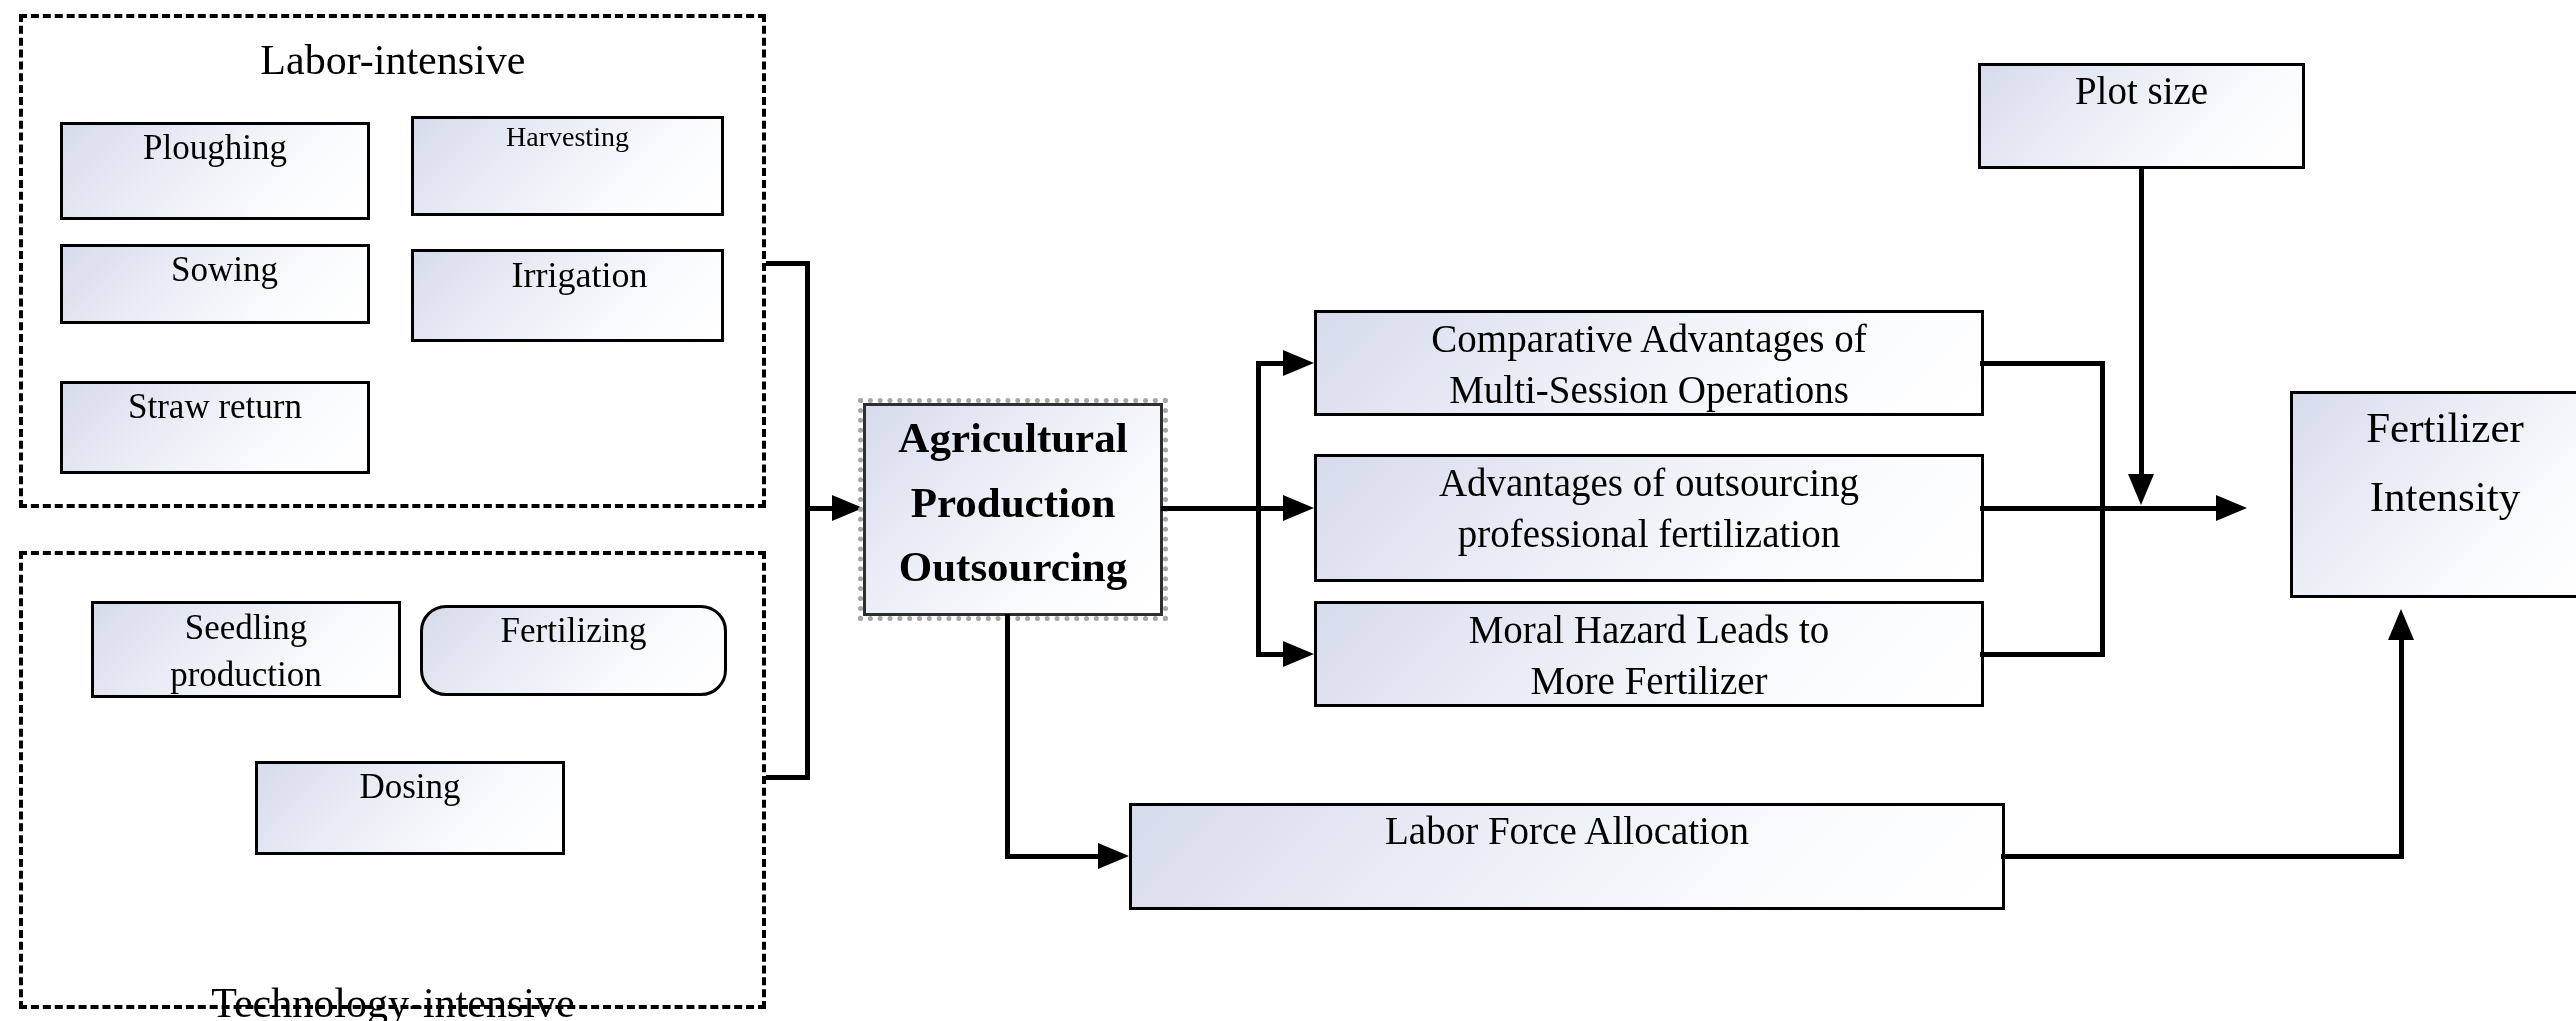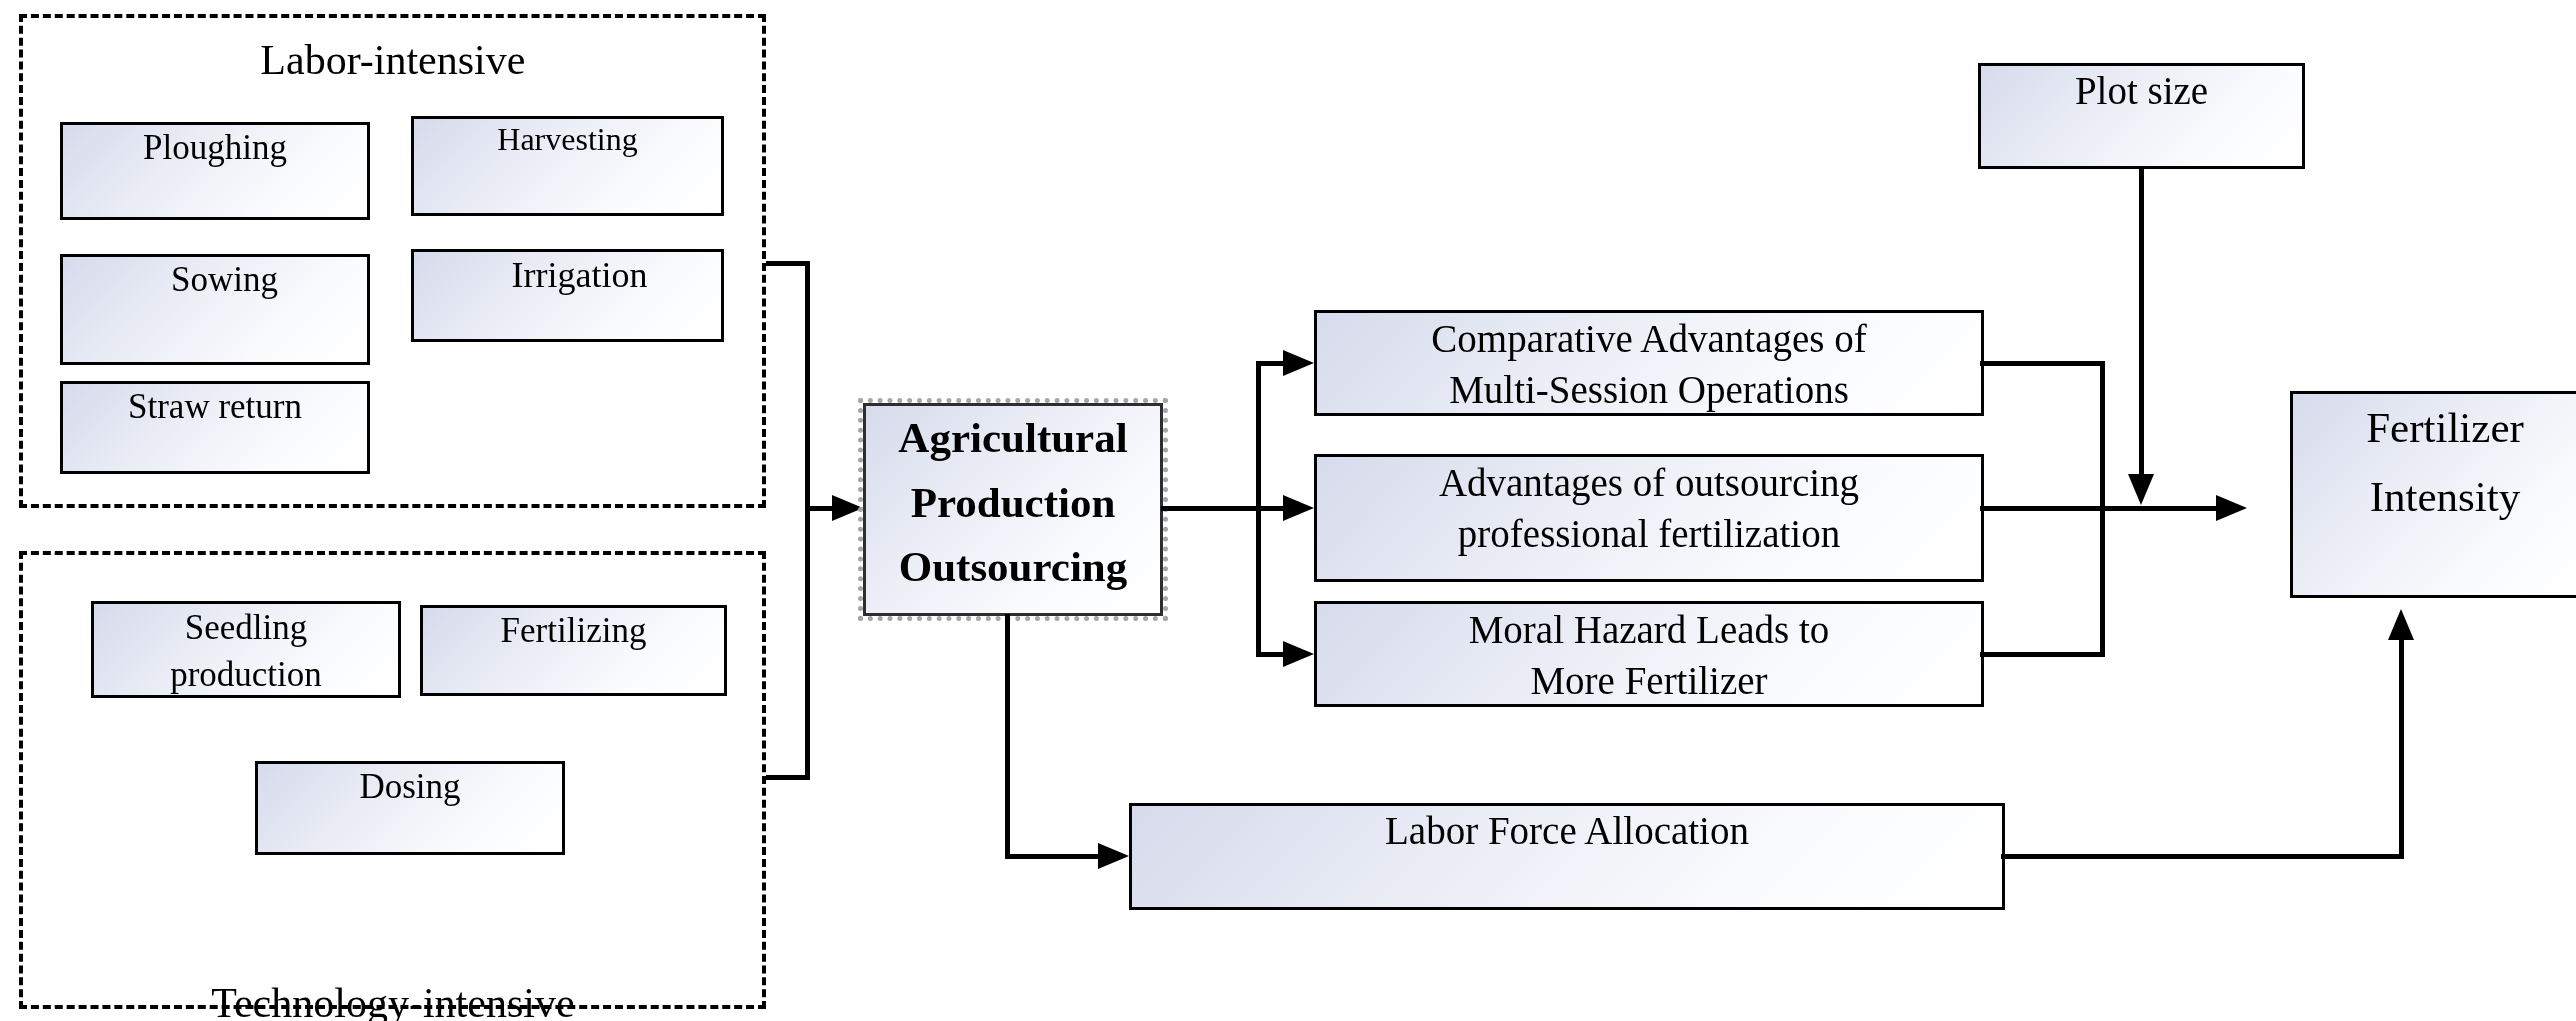--- a/index.html
+++ b/index.html
@@ -71,45 +71,45 @@
 
 <div id="canvas">
 
   <div class="dashed-group" style="left:19.4px;top:14px;width:747px;height:494px;"></div>
   <div class="group-title" style="left:19.4px;top:37px;width:747px;">Labor-intensive</div>
 
   <div class="box" style="left:60px;top:122px;width:310px;height:98px;">
     <div>Ploughing</div>
   </div>
 
-  <div class="box" style="left:411px;top:116px;width:313px;height:100px;font-size:32px;">
+  <div class="box" style="left:411px;top:116px;width:313px;height:100px;font-size:28px;">
     <div>Harvesting</div>
   </div>
 
-  <div class="box" style="left:60px;top:254px;width:310px;height:111px;padding-left:19px;">
+  <div class="box" style="left:60px;top:244px;width:310px;height:80px;padding-left:19px;">
     <div>Sowing</div>
   </div>
 
   <div class="box" style="left:411px;top:249px;width:313px;height:93px;font-size:36px;padding-left:24px;">
     <div>Irrigation</div>
   </div>
 
   <div class="box" style="left:60px;top:381px;width:310px;height:93px;">
     <div>Straw return</div>
   </div>
 
   <div class="dashed-group" style="left:19.4px;top:551px;width:747px;height:458px;"></div>
   <div class="group-title" style="left:19.4px;top:946px;width:747px;margin-top:34px;">Technology-intensive</div>
 
   <div class="box" style="left:91px;top:601px;width:310px;height:97px;line-height:1.35;">
     <div>Seedling</div>
     <div>production</div>
   </div>
 
-  <div class="box" style="left:420px;top:605px;width:307px;height:91px;">
+  <div class="box" style="left:420px;top:605px;width:307px;height:91px;border-radius:26px;">
     <div>Fertilizing</div>
   </div>
 
   <div class="box" style="left:255px;top:761px;width:310px;height:94px;">
     <div>Dosing</div>
   </div>
 
   <div class="hline" style="left:766px;top:261px;width:43px;height:4.6px;"></div>
   <div class="vline" style="left:805px;top:261px;width:4.6px;height:519px;"></div>
   <div class="hline" style="left:766px;top:775px;width:43px;height:4.6px;"></div>

